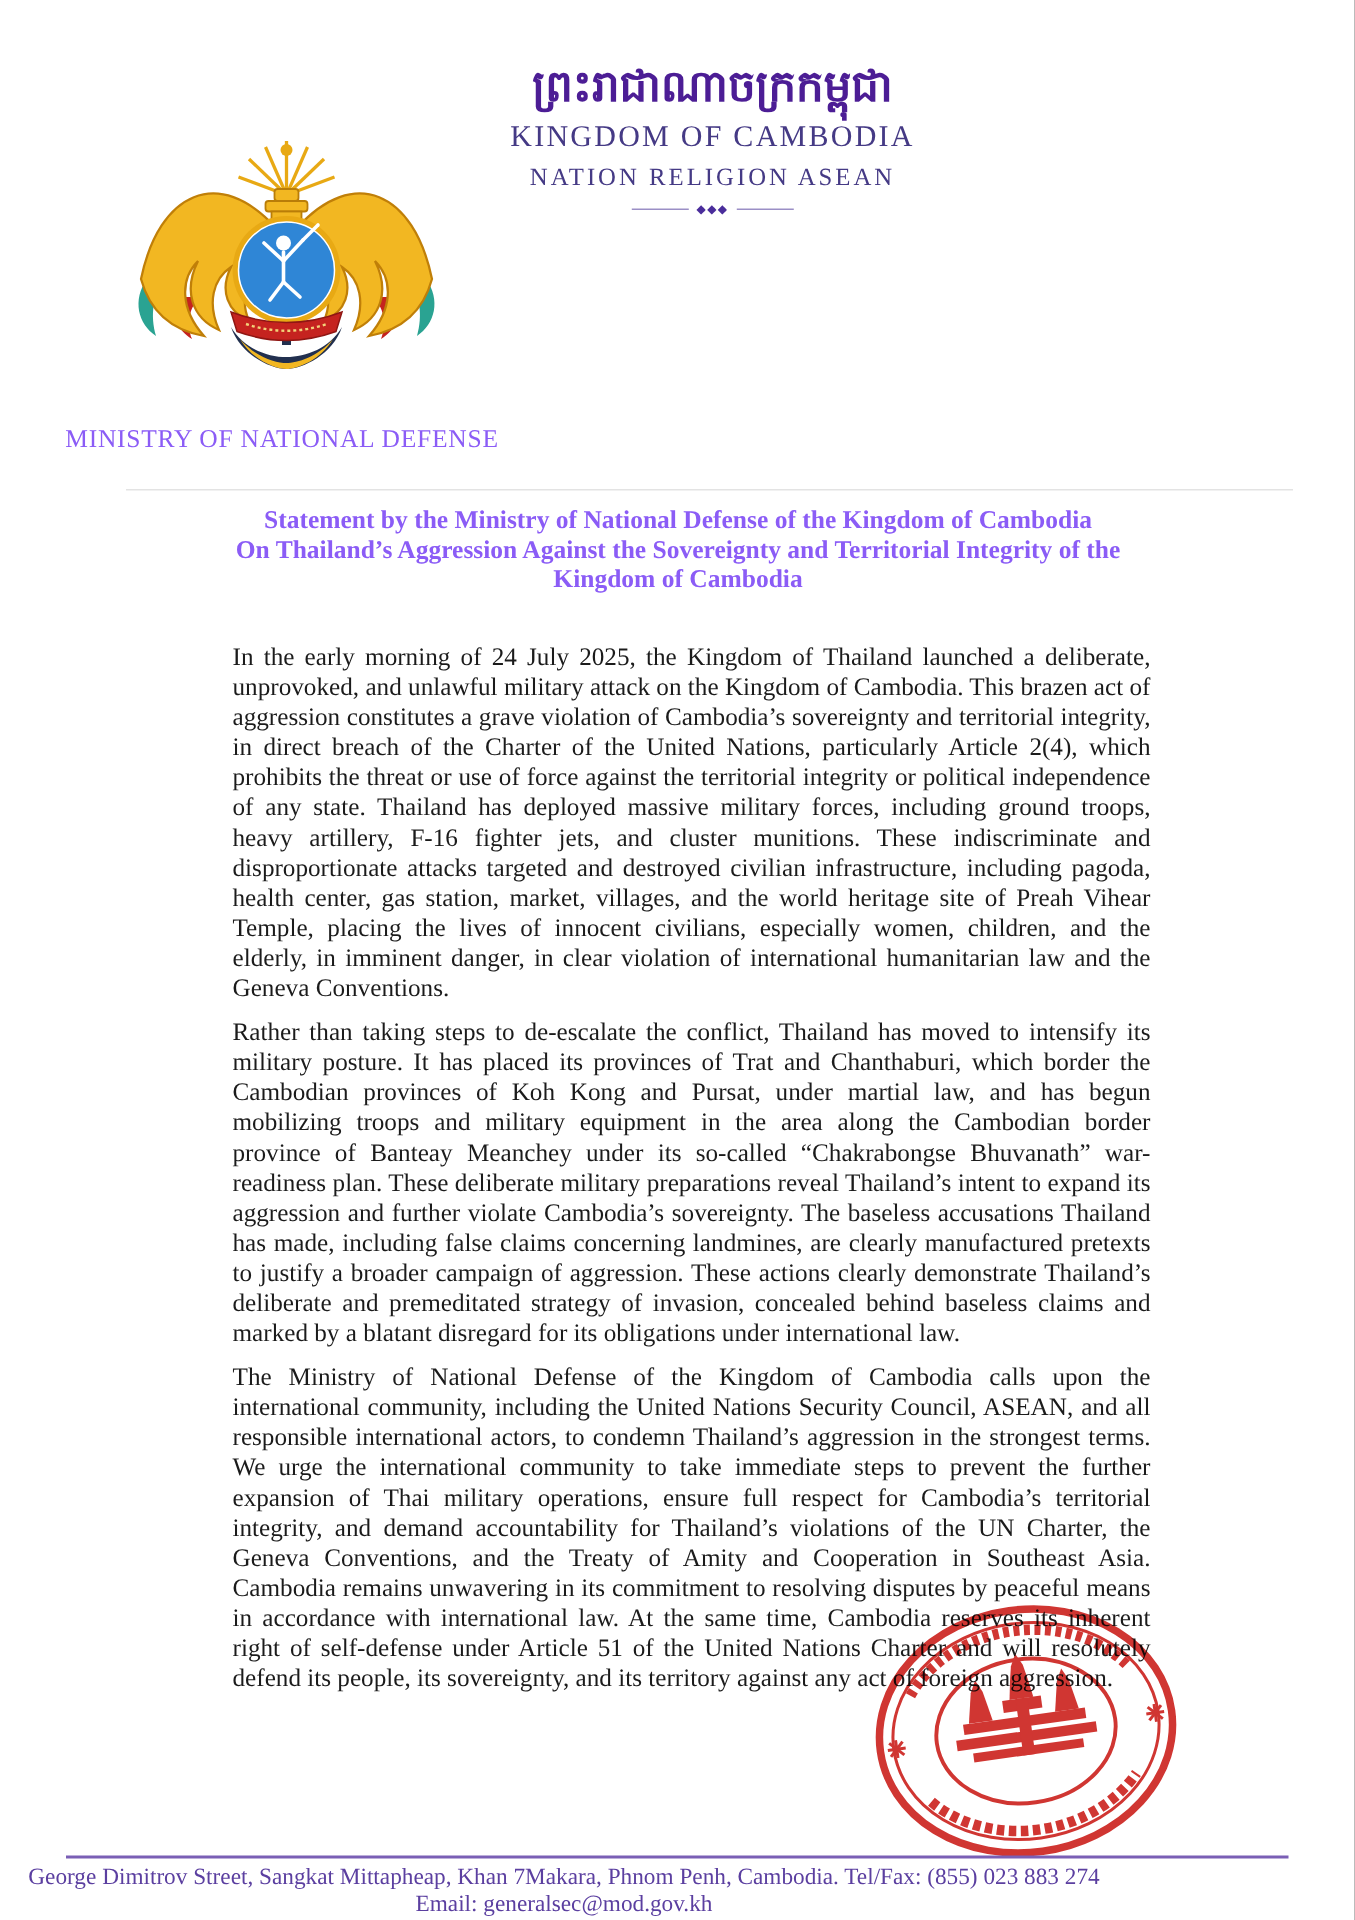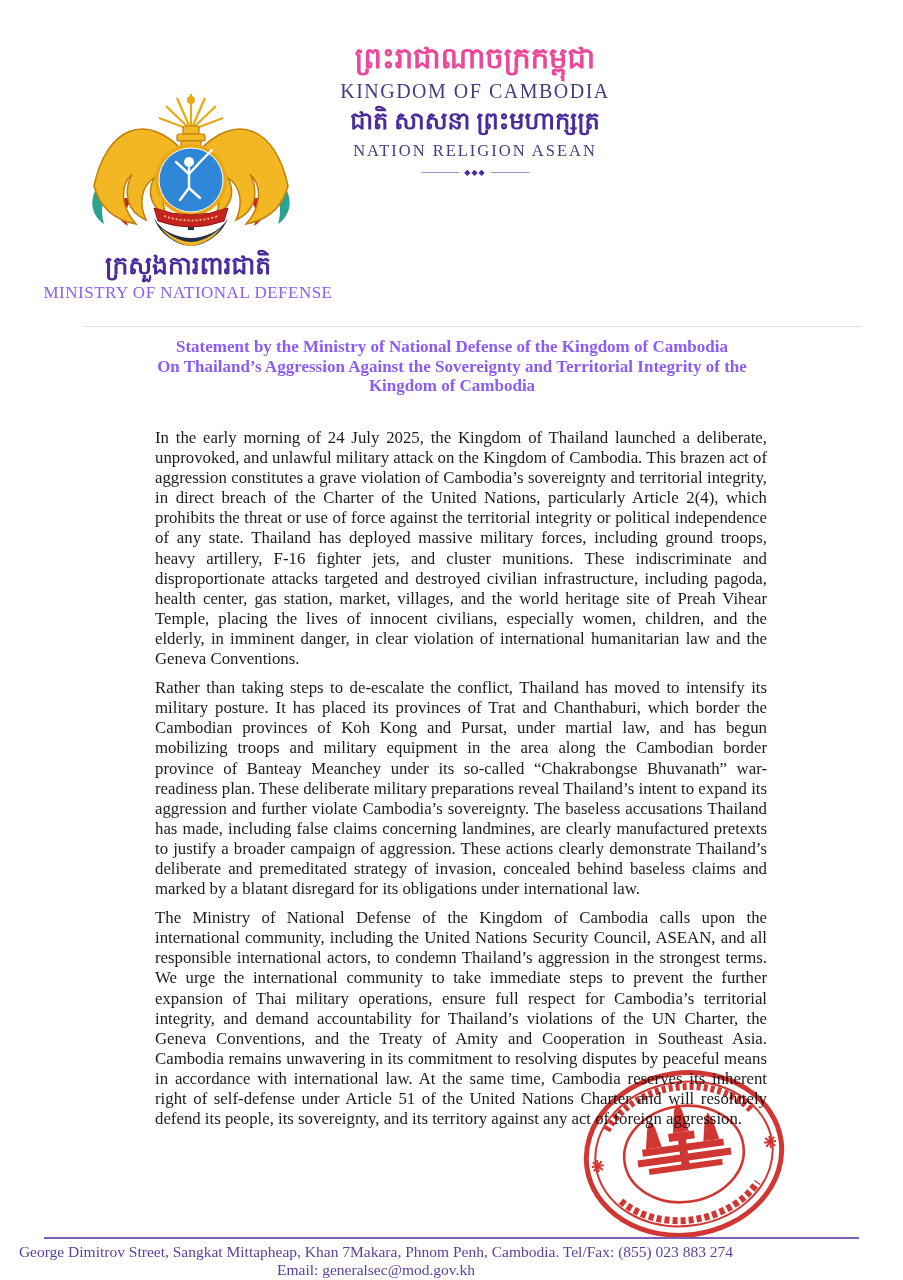--- a/index.html
+++ b/index.html
@@ -8,21 +8,21 @@
     width:903px;height:1280px;
     background:#ffffff;
     font-family:"Liberation Serif","DejaVu Serif",serif;
     overflow:hidden;
   }
   
   .letterhead{
     position:absolute;top:40px;left:475px;transform:translateX(-50%);
     text-align:center;white-space:nowrap;
   }
-  .khmer-kingdom{font-size:29px;font-weight:bold;color:#ec4899;line-height:1.25;}
+  .khmer-kingdom{font-size:29px;font-weight:bold;color:#4c1d95;line-height:1.25;}
   .en-kingdom{font-size:20px;color:#453a85;letter-spacing:1.5px;line-height:1.3;margin-top:2px;}
   .khmer-motto{font-size:24px;font-weight:bold;color:#4a2d9b;line-height:1.3;margin-top:2px;}
   .en-motto{font-size:16.5px;color:#453a85;letter-spacing:2px;line-height:1.3;margin-top:3px;}
   .divider{display:flex;align-items:center;justify-content:center;margin-top:6px;color:#5a4aa0;}
   .divider .bar{width:38px;height:1px;background:#9b8fc6;}
   .divider .glyph{font-size:8px;letter-spacing:1px;padding:0 5px;color:#4a2d9b;font-family:"DejaVu Sans",sans-serif;}
   
   .emblem{position:absolute;left:84px;top:90px;width:214px;height:158px;}
   .ministry-khmer{
     position:absolute;top:250px;left:188px;transform:translateX(-50%);
@@ -57,21 +57,20 @@
   }
 </style>
 </head>
 <body>
 
 <div class="page">
 
   <div class="letterhead">
     <div class="khmer-kingdom">ព្រះរាជាណាចក្រកម្ពុជា</div>
     <div class="en-kingdom">KINGDOM OF CAMBODIA</div>
-    <div class="khmer-motto">ជាតិ សាសនា ព្រះមហាក្សត្រ</div>
     <div class="en-motto">NATION RELIGION ASEAN</div>
     <div class="divider">
       <span class="bar"></span>
       <span class="glyph">◆◆◆</span>
       <span class="bar"></span>
     </div>
   </div>
 
   <svg class="emblem" viewBox="0 0 214 158">
 
@@ -127,21 +126,20 @@
         <line x1="105" y1="98" x2="116" y2="108"></line>
       </g>
     </g>
 
     <g>
       <path d="M70,118 Q107,132 144,118 L140,131 Q107,143 74,131 Z" fill="#c5231f" stroke="#8f1613" stroke-width="1"></path>
       <path d="M80,126 Q107,135 134,126" stroke="#f2d27a" stroke-width="1.6" fill="none" stroke-dasharray="2,2"></path>
     </g>
   </svg>
 
-  <div class="ministry-khmer">ក្រសួងការពារជាតិ</div>
   <div class="ministry-en">MINISTRY OF NATIONAL DEFENSE</div>
 
   <div class="crease"></div>
 
   <div class="title">
     <div>Statement by the Ministry of National Defense of the Kingdom of Cambodia</div>
     <div>On Thailand’s Aggression Against the Sovereignty and Territorial Integrity of the</div>
     <div>Kingdom of Cambodia</div>
   </div>
 

